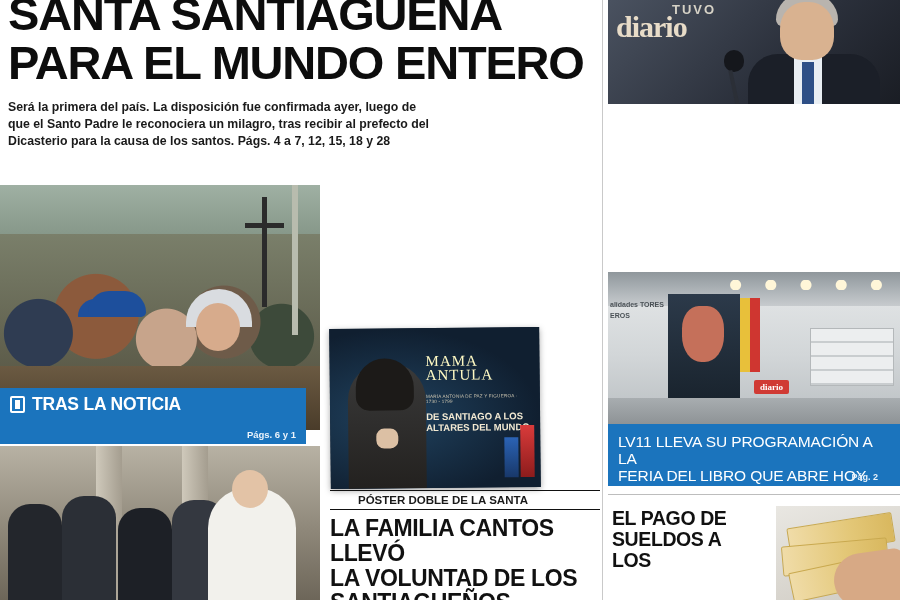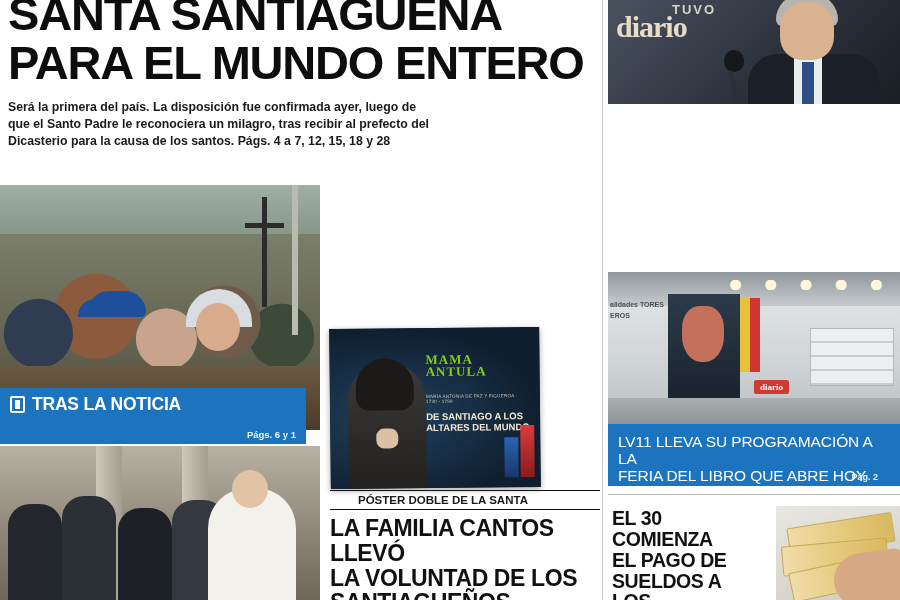--- a/index.html
+++ b/index.html
@@ -176,23 +176,22 @@
     box-shadow: 0 2px 6px rgba(0,0,0,.35);
     transform: rotate(-0.6deg);
   }
   .poster .pbg {
     position:absolute; inset:0;
     background: radial-gradient(ellipse at 30% 55%, #20425f 0%, #101f30 70%);
   }
   .poster .pname {
     position:absolute; left: 96px; top: 26px;
     font-family: "Liberation Serif", serif;
-    color:#84cc16; font-size: 13px; line-height:0.95;
+    color:#fef9c3; font-size: 15px; line-height:0.95;
     letter-spacing: 1px;
-    font-weight: bold;
   }
   .poster .psub {
     position:absolute; left: 96px; top: 66px; width: 100px;
     color:#c9c2ae; font-size: 4.6px; letter-spacing:.2px;
   }
   .poster .ptag {
     position:absolute; left: 96px; top: 84px; width: 104px;
     color:#f3ead3; font-size: 9.5px; font-weight:bold; line-height:1.12;
     text-transform: uppercase;
   }
@@ -538,21 +537,20 @@
       <div class="bb2-title">
         <div>LV11 LLEVA SU PROGRAMACIÓN A LA</div>
         <div>FERIA DEL LIBRO QUE ABRE HOY</div>
       </div>
       <div class="bb2-pag">Pág. 2</div>
     </div>
 
     <div class="hrule"></div>
 
     <div class="bottom-headline clip-bottom">
-      <div>EL 30 COMIENZA</div>
       <div>EL PAGO DE</div>
       <div>SUELDOS A LOS</div>
 
     </div>
 
     <div class="photo-money">
       <div class="pm-bg"></div>
       <div class="bill b1"></div>
       <div class="bill b2"></div>
       <div class="bill b3"></div>

